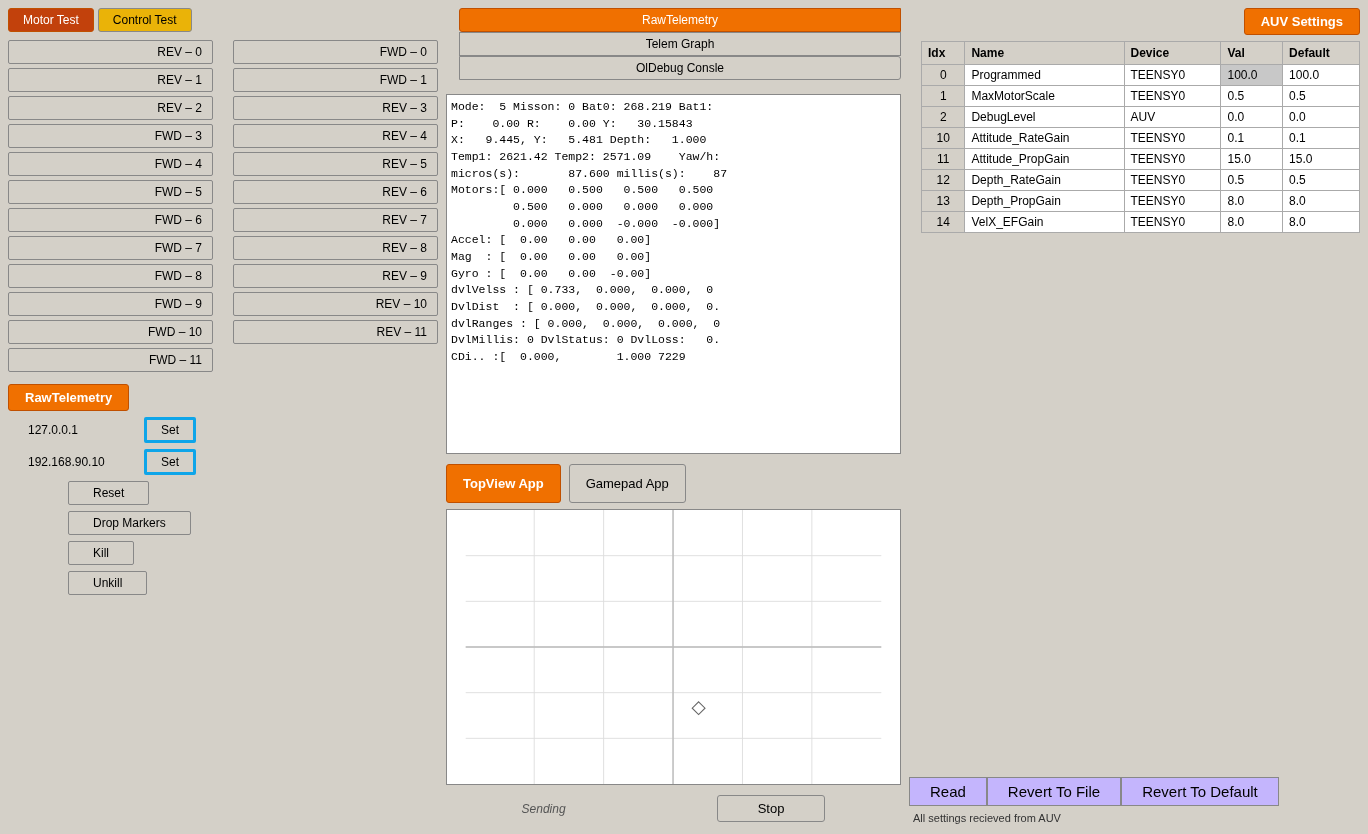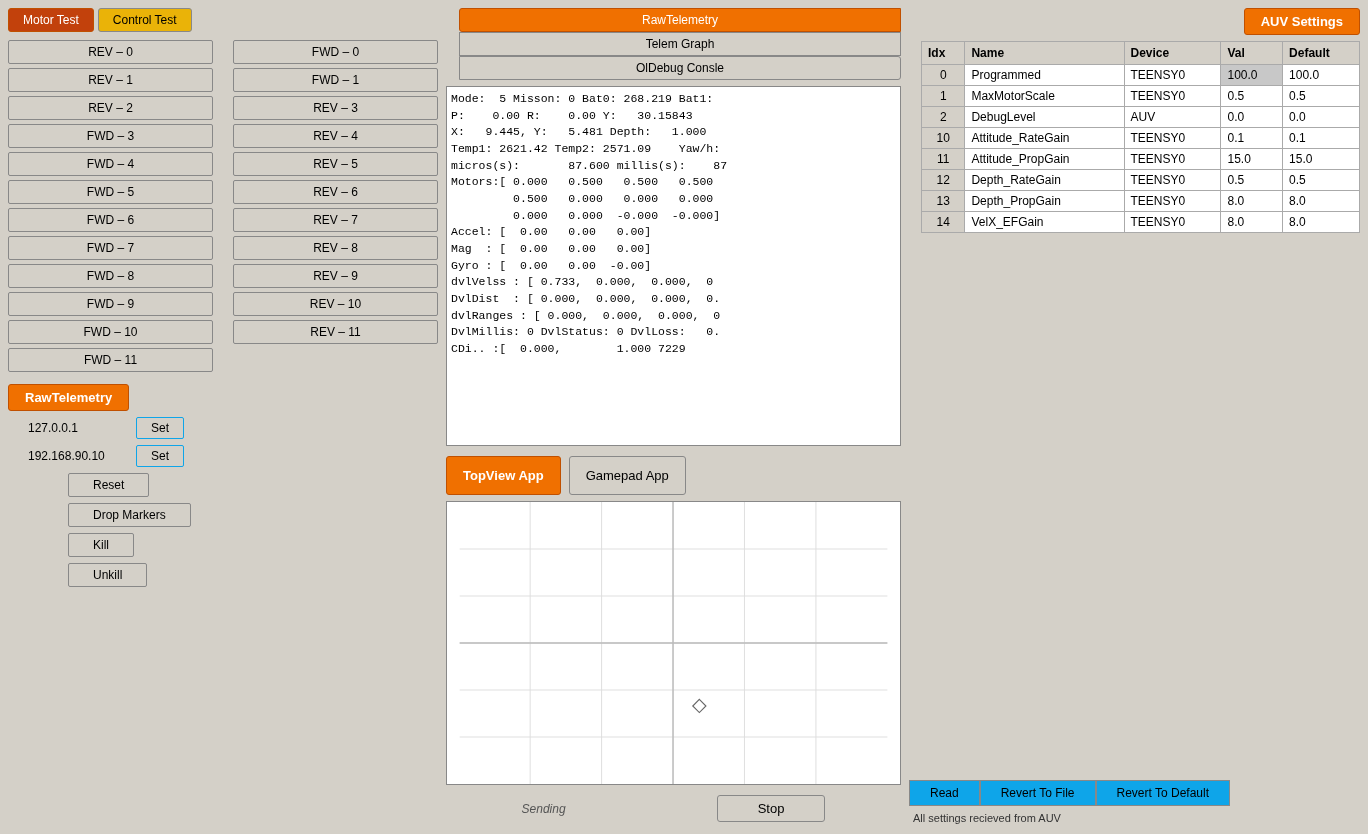--- a/index.html
+++ b/index.html
@@ -59,21 +59,21 @@
       gap: 4px 20px;
     }
 
     .motor-btn {
       padding: 4px 10px;
       border: 1px solid #888;
       background: #d4d0c8;
       cursor: pointer;
       font-size: 12px;
       border-radius: 2px;
-      text-align: center;
+      text-align: right;
       min-width: 130px;
     }
 
     
     .bottom-left {
       margin-top: 8px;
       display: flex;
       flex-direction: column;
       gap: 6px;
       align-items: flex-start;
@@ -98,25 +98,26 @@
       margin-left: 20px;
     }
 
     .ip-label {
       font-size: 12px;
       min-width: 100px;
     }
 
     .set-btn {
       padding: 3px 14px;
-      border: 1px solid #0ea5e9;
+      border: 3px solid #0ea5e9;
       background: #d4d0c8;
       cursor: pointer;
       font-size: 12px;
       border-radius: 2px;
+      margin-left: 8px;
     }
 
     .action-btn {
       padding: 4px 24px;
       border: 1px solid #888;
       background: #d4d0c8;
       cursor: pointer;
       font-size: 12px;
       border-radius: 2px;
       margin-left: 60px;
@@ -156,20 +157,21 @@
     .telemetry-area {
       background: #fff;
       border: 1px solid #888;
       font-family: 'Courier New', Courier, monospace;
       font-size: 11.5px;
       padding: 4px;
       height: 360px;
       overflow: hidden;
       white-space: pre;
       line-height: 1.45;
+      margin-top: 8px;
     }
 
     
     .topview-bar {
       display: flex;
       flex-direction: row;
       gap: 8px;
       margin-top: 4px;
     }
 
@@ -291,23 +293,23 @@
 
     .auv-btn-row {
       display: flex;
       flex-direction: row;
       gap: 0;
     }
 
     .auv-action-btn {
       padding: 5px 20px;
       border: 1px solid #888;
-      background: #0ea5e9;
-      cursor: pointer;
-      font-size: 12px;
+      background: #c4b5fd;
+      cursor: pointer;
+      font-size: 15px;
     }
 
     .auv-status-text {
       font-size: 11px;
       color: #333;
       padding: 2px 4px;
     }
   </style>
 </head>
 <body>

